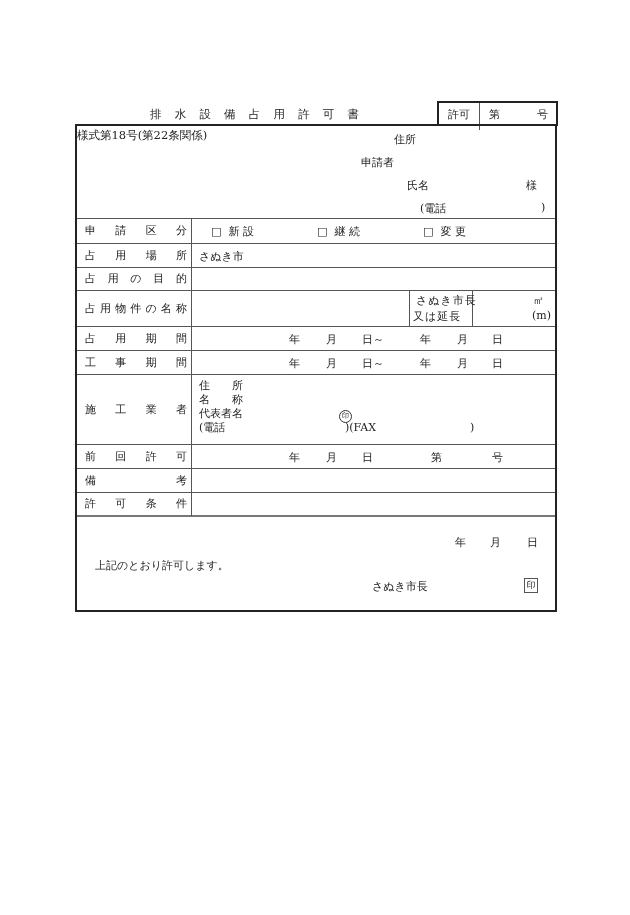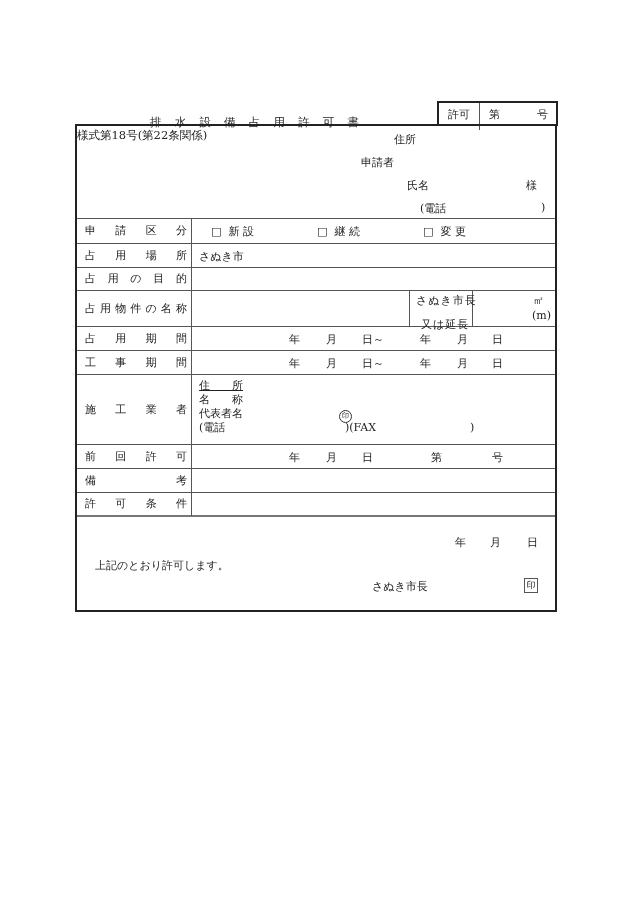--- a/index.html
+++ b/index.html
@@ -1,20 +1,20 @@
 <!DOCTYPE html>
 <html><head>
 <meta charset="utf-8">
 <style>
   html, body { margin:0; padding:0; background:#ffffff; }
   body { width:630px; height:915px; position:relative; overflow:hidden;
          font-family:"DejaVu Serif","Liberation Serif",serif; color:#222; font-size:11px; }
   .abs { position:absolute; white-space:nowrap; }
   .form-no { left:77px; top:84px; font-size:11.5px;margin-top:44px; }
-  .doc-title { left:150px; top:107px; font-size:11.5px; letter-spacing:0;margin-top:8px; }
+  .doc-title { left:150px; top:107px; font-size:11.5px; letter-spacing:0; }
   .doc-title span { display:inline-block; margin-right:13.2px; }
   
   .permit-box { left:437px; top:101px; width:117px; height:23px; border:2px solid #222; border-bottom:none; }
   .permit-box .cell-a { position:absolute; left:0; top:0; width:40px; height:27px; border-right:1px solid #555; text-align:center; line-height:23px; }
   .permit-box .cell-b { position:absolute; left:50px; top:0; line-height:23px; }
   .permit-box .cell-c { position:absolute; right:8px; top:0; line-height:23px; }
   
   .frame { left:75px; top:124px; width:478px; height:484px; border:2px solid #222; }
   .hline { position:absolute; left:0; width:478px; height:0; border-top:1px solid #555; }
   .hline.thick { border-top:2px solid #777; }
@@ -101,21 +101,21 @@
     <span>占</span>
     <span>用</span>
     <span>物</span>
     <span>件</span>
     <span>の</span>
     <span>名</span>
     <span>称</span>
   </div>
   <div class="t" style="left:122px; top:176px; width:200px; height:14px;"></div>
   <div class="t" style="left:339px; top:167px; letter-spacing:1px;">さぬき市長</div>
-  <div class="t" style="left:344px; top:183px; letter-spacing:1px;margin-top:8px;">又は延長</div>
+  <div class="t" style="left:336px; top:183px; letter-spacing:1px;">又は延長</div>
   <div class="t" style="left:456px; top:167px;">㎡</div>
   <div class="t" style="left:455px; top:183px;">(m)</div>
 
   <div class="lbl" style="top:200px; height:24px;">
     <span>占</span>
     <span>用</span>
     <span>期</span>
     <span>間</span>
   </div>
   <div class="t" style="left:212px; top:206px;">年</div>
@@ -137,21 +137,21 @@
   <div class="t" style="left:343px; top:230px;">年</div>
   <div class="t" style="left:380px; top:230px;">月</div>
   <div class="t" style="left:415px; top:230px;">日</div>
 
   <div class="lbl" style="top:248px; height:70px;">
     <span>施</span>
     <span>工</span>
     <span>業</span>
     <span>者</span>
   </div>
-  <div class="t" style="left:122px; top:253px; line-height:13.5px;text-decoration:underline;">住　　所</div>
+  <div class="t" style="left:122px; top:253px; line-height:13.5px;">住　　所</div>
   <div class="t" style="left:122px; top:267px; line-height:13.5px;">名　　称</div>
   <div class="t" style="left:122px; top:281px; line-height:13.5px;">代表者名</div>
   <div class="t" style="left:262px; top:282px;"><span class="stamp-circle">印</span></div>
   <div class="t" style="left:122px; top:295px; line-height:13.5px;">(電話</div>
   <div class="t" style="left:268px; top:295px; line-height:13.5px;">)(FAX</div>
   <div class="t" style="left:393px; top:295px; line-height:13.5px;">)</div>
 
   <div class="lbl" style="top:318px; height:24px;">
     <span>前</span>
     <span>回</span>

